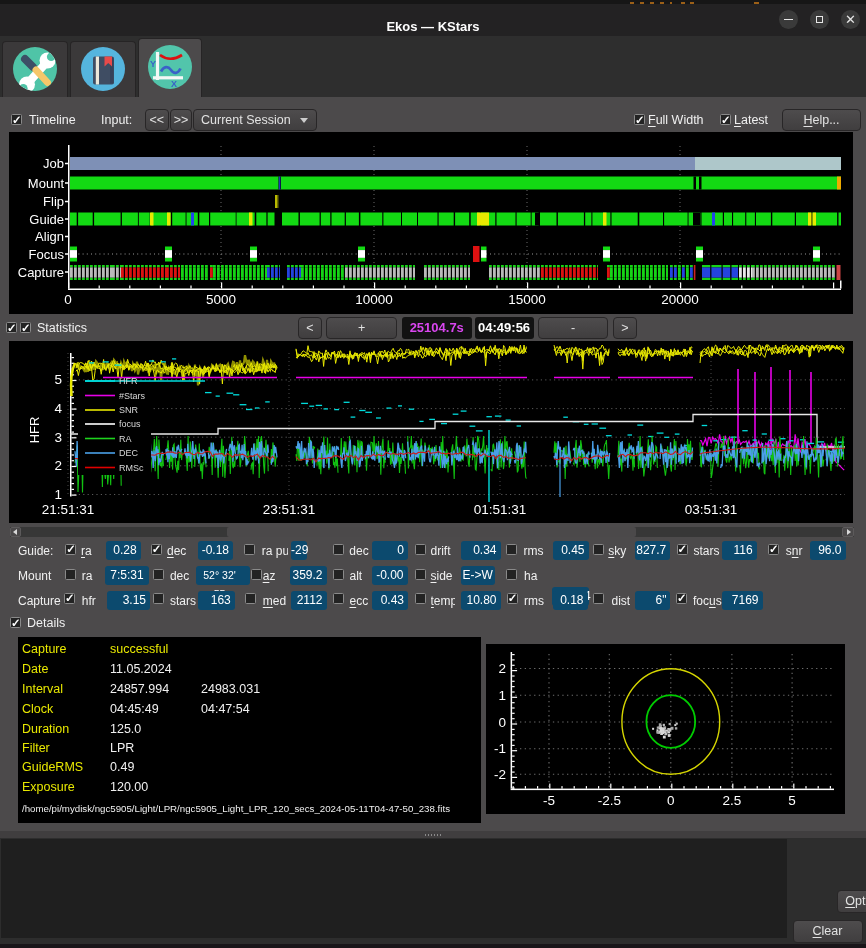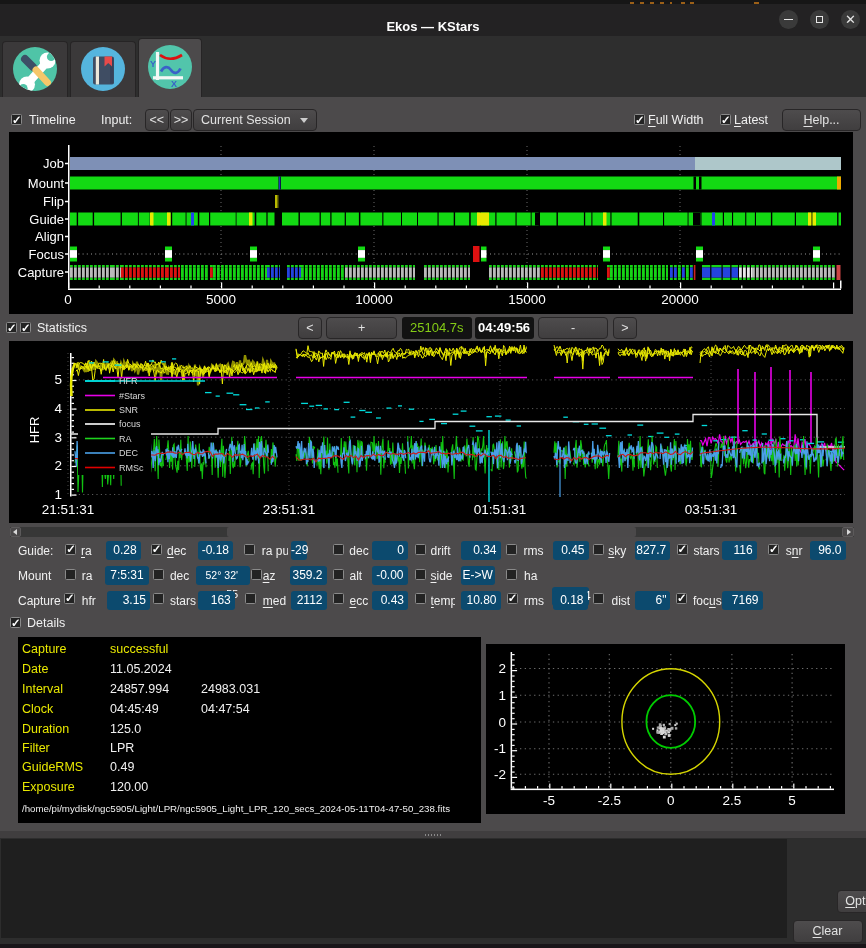--- a/index.html
+++ b/index.html
@@ -9,21 +9,21 @@
 .cb { position:absolute; width:11px; height:11px; background:#232323;
   border:1px solid #8a8a8a; border-radius:1.5px; }
 .cb.on::after { content:"\2713"; position:absolute; left:0px; top:-2.5px;
   color:#fff; font-size:11.5px; font-weight:bold; }
 .btn { position:absolute; background:linear-gradient(#4e4c4d,#403e3f);
   border:1px solid #282627; border-radius:4px; color:#e2e2e2;
   font-size:12.5px; text-align:center; }
 .vbox { position:absolute; height:19px; background:#0c4a6e; border-radius:3px;
   color:#ffffff; font-size:12px; line-height:19px; text-align:right;
   padding-right:4px; }
-.vbox.left { text-align:right; padding-left:5px; padding-right:12px; }
+.vbox.left { text-align:center; padding-left:5px; padding-right:12px; }
 .vbox.center { text-align:center; padding-right:0; }
 .dlab { position:absolute; color:#e8e800; font-size:12.5px; white-space:nowrap; }
 .dval { position:absolute; color:#f0f0f0; font-size:12.5px; white-space:nowrap; }
 u { text-decoration:underline; text-underline-offset:2px; }
 </style>
 </head><body>
 <div id="win">
 
 <div class="abs" style="left:0;top:0;width:866px;height:4px;background:#161616;"></div>
 <div class="abs" style="left:630px;top:1.5px;width:42px;height:2px;opacity:.75;background:repeating-linear-gradient(90deg,#c87818 0 4px,#161616 4px 10px);"></div>
@@ -785,21 +785,21 @@
         <rect x="823.0" y="135.4" width="2.8" height="10.2" fill="#bababa"></rect>
         <rect x="684.8" y="133.0" width="1.6" height="15.0" fill="#cc2222"></rect>
         <rect x="827.5" y="133.0" width="4" height="15.0" fill="#cc4444"></rect>
       </svg></div>
 
 <div class="cb on" style="left:6px;top:322px;"></div>
 <div class="cb on" style="left:20px;top:322px;"></div>
 <div class="txt" style="left:37px;top:321px;">Statistics</div>
 <div class="btn" style="left:297.7px;top:316.5px;width:24.5px;height:22px;line-height:20px;">&lt;</div>
 <div class="btn" style="left:326.3px;top:316.5px;width:70.5px;height:22px;line-height:20px;">+</div>
-<div class="abs" style="left:402px;top:316.5px;width:69.5px;height:22px;background:#121212;border-radius:3px;color:#84cc16;font-weight:normal;font-size:13px;line-height:22px;text-align:center;">25104.7s</div>
+<div class="abs" style="left:402px;top:316.5px;width:69.5px;height:22px;background:#121212;border-radius:3px;color:#d946ef;font-weight:bold;font-size:13px;line-height:22px;text-align:center;">25104.7s</div>
 <div class="abs" style="left:474.6px;top:316.5px;width:59px;height:22px;background:#121212;border-radius:3px;color:#fff;font-weight:bold;font-size:13px;line-height:22px;text-align:center;">04:49:56</div>
 <div class="btn" style="left:537.9px;top:316.5px;width:70.5px;height:22px;line-height:20px;">-</div>
 <div class="btn" style="left:612.6px;top:316.5px;width:24.5px;height:22px;line-height:20px;">&gt;</div>
 
 <div class="abs" style="left:9px;top:341px;"><svg width="844" height="182" viewBox="0 0 844 182">
         <rect width="844" height="182" fill="#000"></rect>
         <line x1="59" y1="12" x2="59" y2="153.5" stroke="#4a4a4a" stroke-width="1" stroke-dasharray="1,3"></line>
         <line x1="280" y1="12" x2="280" y2="153.5" stroke="#4a4a4a" stroke-width="1" stroke-dasharray="1,3"></line>
         <line x1="491" y1="12" x2="491" y2="153.5" stroke="#4a4a4a" stroke-width="1" stroke-dasharray="1,3"></line>
         <line x1="702" y1="12" x2="702" y2="153.5" stroke="#4a4a4a" stroke-width="1" stroke-dasharray="1,3"></line>

